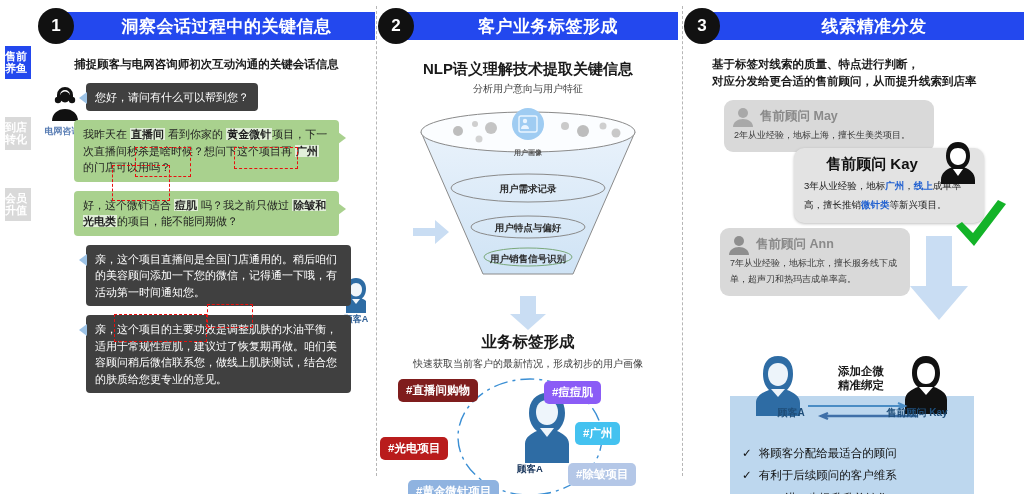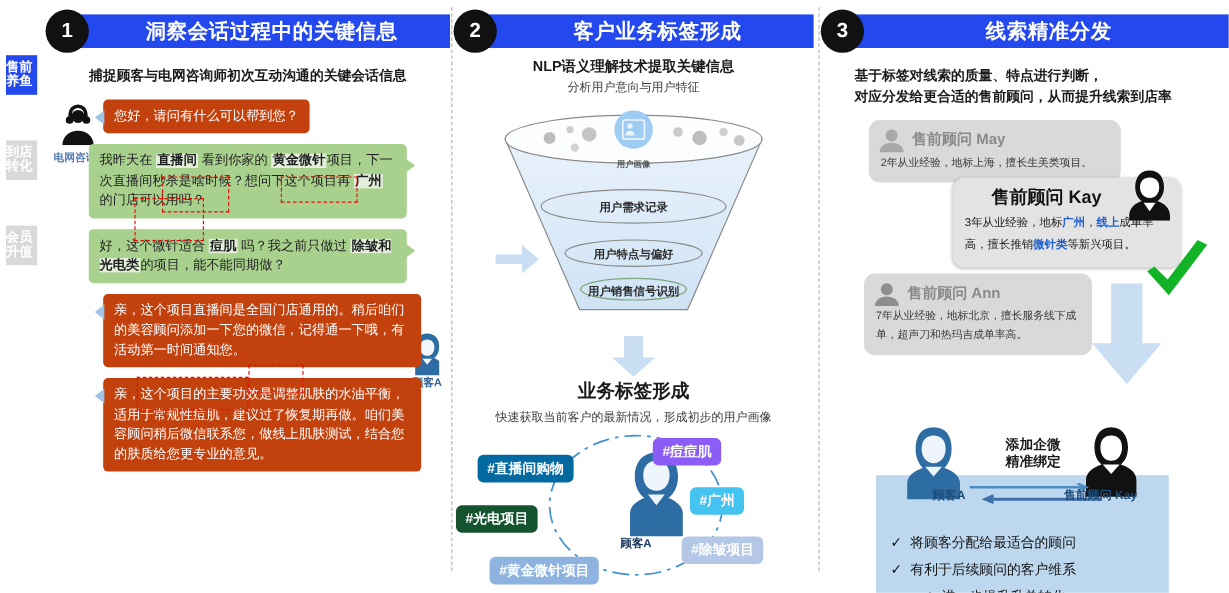--- a/index.html
+++ b/index.html
@@ -54,21 +54,21 @@
   
   .chat { position:relative; margin-top:10px; }
   .row { position:relative; display:flex; margin-bottom:9px; }
   .row.left  { justify-content:flex-start; padding-left:48px; padding-right:14px; }
   .row.right { justify-content:flex-end;   padding-left:20px; padding-right:36px; }
 
   .bub {
     position:relative; border-radius:4px; padding:6px 9px;
     font-size:11px; line-height:1.5; color:#ffffff; max-width:265px;
   }
-  .bub.blue  { background:#c2410c; }
+  .bub.blue  { background:#404040; }
   .bub.green { background:#a9d18e; color:#1f1f1f; }
   .bub.blue::before {
     content:""; position:absolute; left:-7px; top:9px;
     border-top:6px solid transparent; border-bottom:6px solid transparent;
     border-right:8px solid #9dc3e6;
   }
   .bub.green::after {
     content:""; position:absolute; right:-7px; top:12px;
     border-top:6px solid transparent; border-bottom:6px solid transparent;
     border-left:8px solid #a9d18e;
@@ -223,21 +223,21 @@
     </div>
   </div>
 
   <div class="vdivider" style="left:376px;"></div>
 
   <div class="panel panel-2">
     <div class="hdr">
       <div class="hdr-bar">客户业务标签形成</div>
       <div class="hdr-num">2</div>
     </div>
-    <div class="sub" style="font-size:12px;margin-top:5px;text-align:center;">NLP语义理解技术提取关键信息</div>
+    <div class="sub" style="font-size:15px;margin-top:16px;text-align:center;">NLP语义理解技术提取关键信息</div>
     <div class="sec-sub" style="margin-top:2px;">分析用户意向与用户特征</div>
 
     <div class="funnel-wrap">
       <svg class="funnel-svg" width="230" height="180" viewBox="0 0 230 180">
         <defs>
           <linearGradient id="fg" x1="0" y1="0" x2="0" y2="1">
             <stop offset="0" stop-color="#e9f2fb"></stop>
               <stop offset="1" stop-color="#cfe3f5"></stop>
           </linearGradient>
         </defs>
@@ -281,25 +281,25 @@
       </svg>
       <div class="cust-c">
         <svg width="62" height="74" viewBox="0 0 62 74">
           <path d="M31 4C20 4 13 12 13 24c0 9 4 15 8 18-5 2-12 6-12 13v19h44V55c0-7-7-11-12-13 4-3 8-9 8-18C49 12 42 4 31 4z" fill="#2e6ca4"></path>
           <path d="M31 11c-7 0-11 5-11 12 0 7 4 13 11 13s11-6 11-13c0-7-4-12-11-12z" fill="#eef5fb"></path>
           <path d="M24 39h14l-7 9z" fill="#eef5fb"></path>
         </svg>
       </div>
       <div class="cust-c-lbl">顾客A</div>
 
-      <div class="tag" style="left:20px;  top:20px;   background:#0369a1;">#直播间购物</div>
+      <div class="tag" style="left:20px;  top:4px;   background:#7f1d1d;">#直播间购物</div>
       <div class="tag" style="left:166px; top:6px;   background:#8b5cf6;">#痘痘肌</div>
       <div class="tag" style="left:197px; top:47px;  background:#44c2f0;">#广州</div>
       <div class="tag" style="left:190px; top:88px;  background:#b4c7e7;">#除皱项目</div>
-      <div class="tag" style="left:2px;   top:62px;  background:#14532d;">#光电项目</div>
+      <div class="tag" style="left:2px;   top:62px;  background:#b91c1c;">#光电项目</div>
       <div class="tag" style="left:30px;  top:105px; background:#8fb3e0;">#黄金微针项目</div>
     </div>
   </div>
 
   <div class="vdivider" style="left:682px;"></div>
 
   <div class="panel panel-3">
     <div class="hdr">
       <div class="hdr-bar">线索精准分发</div>
       <div class="hdr-num">3</div>

